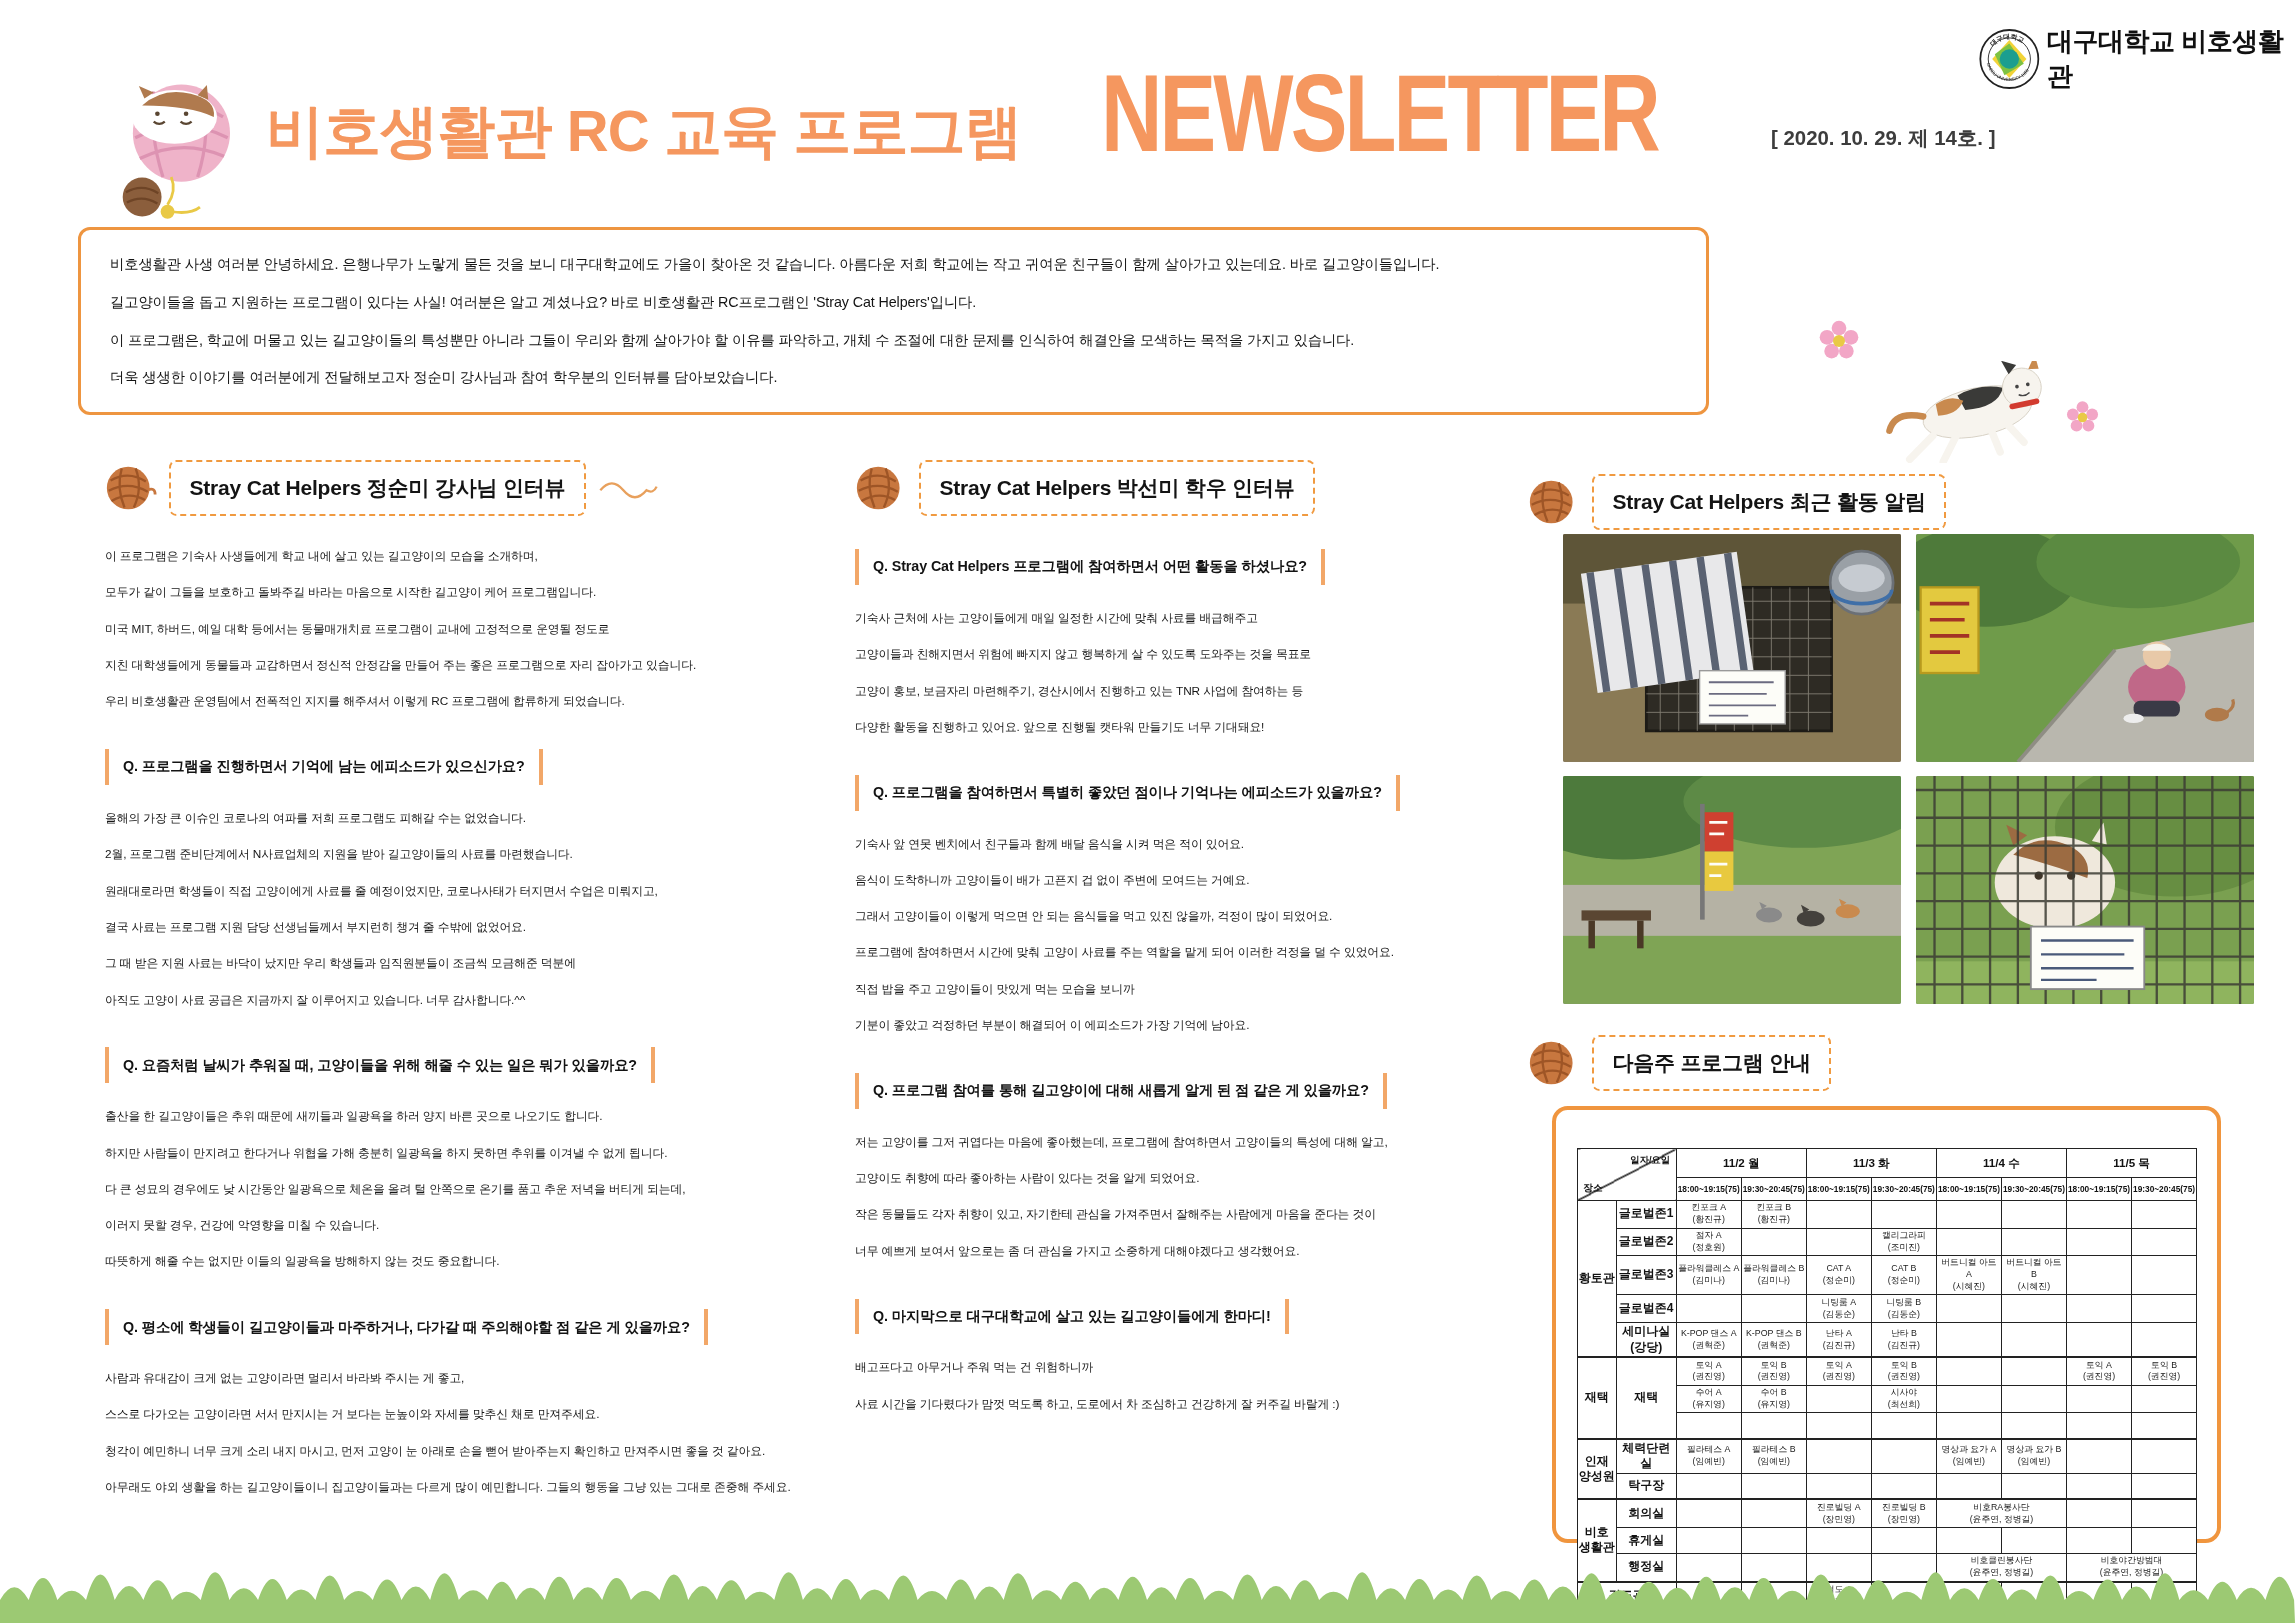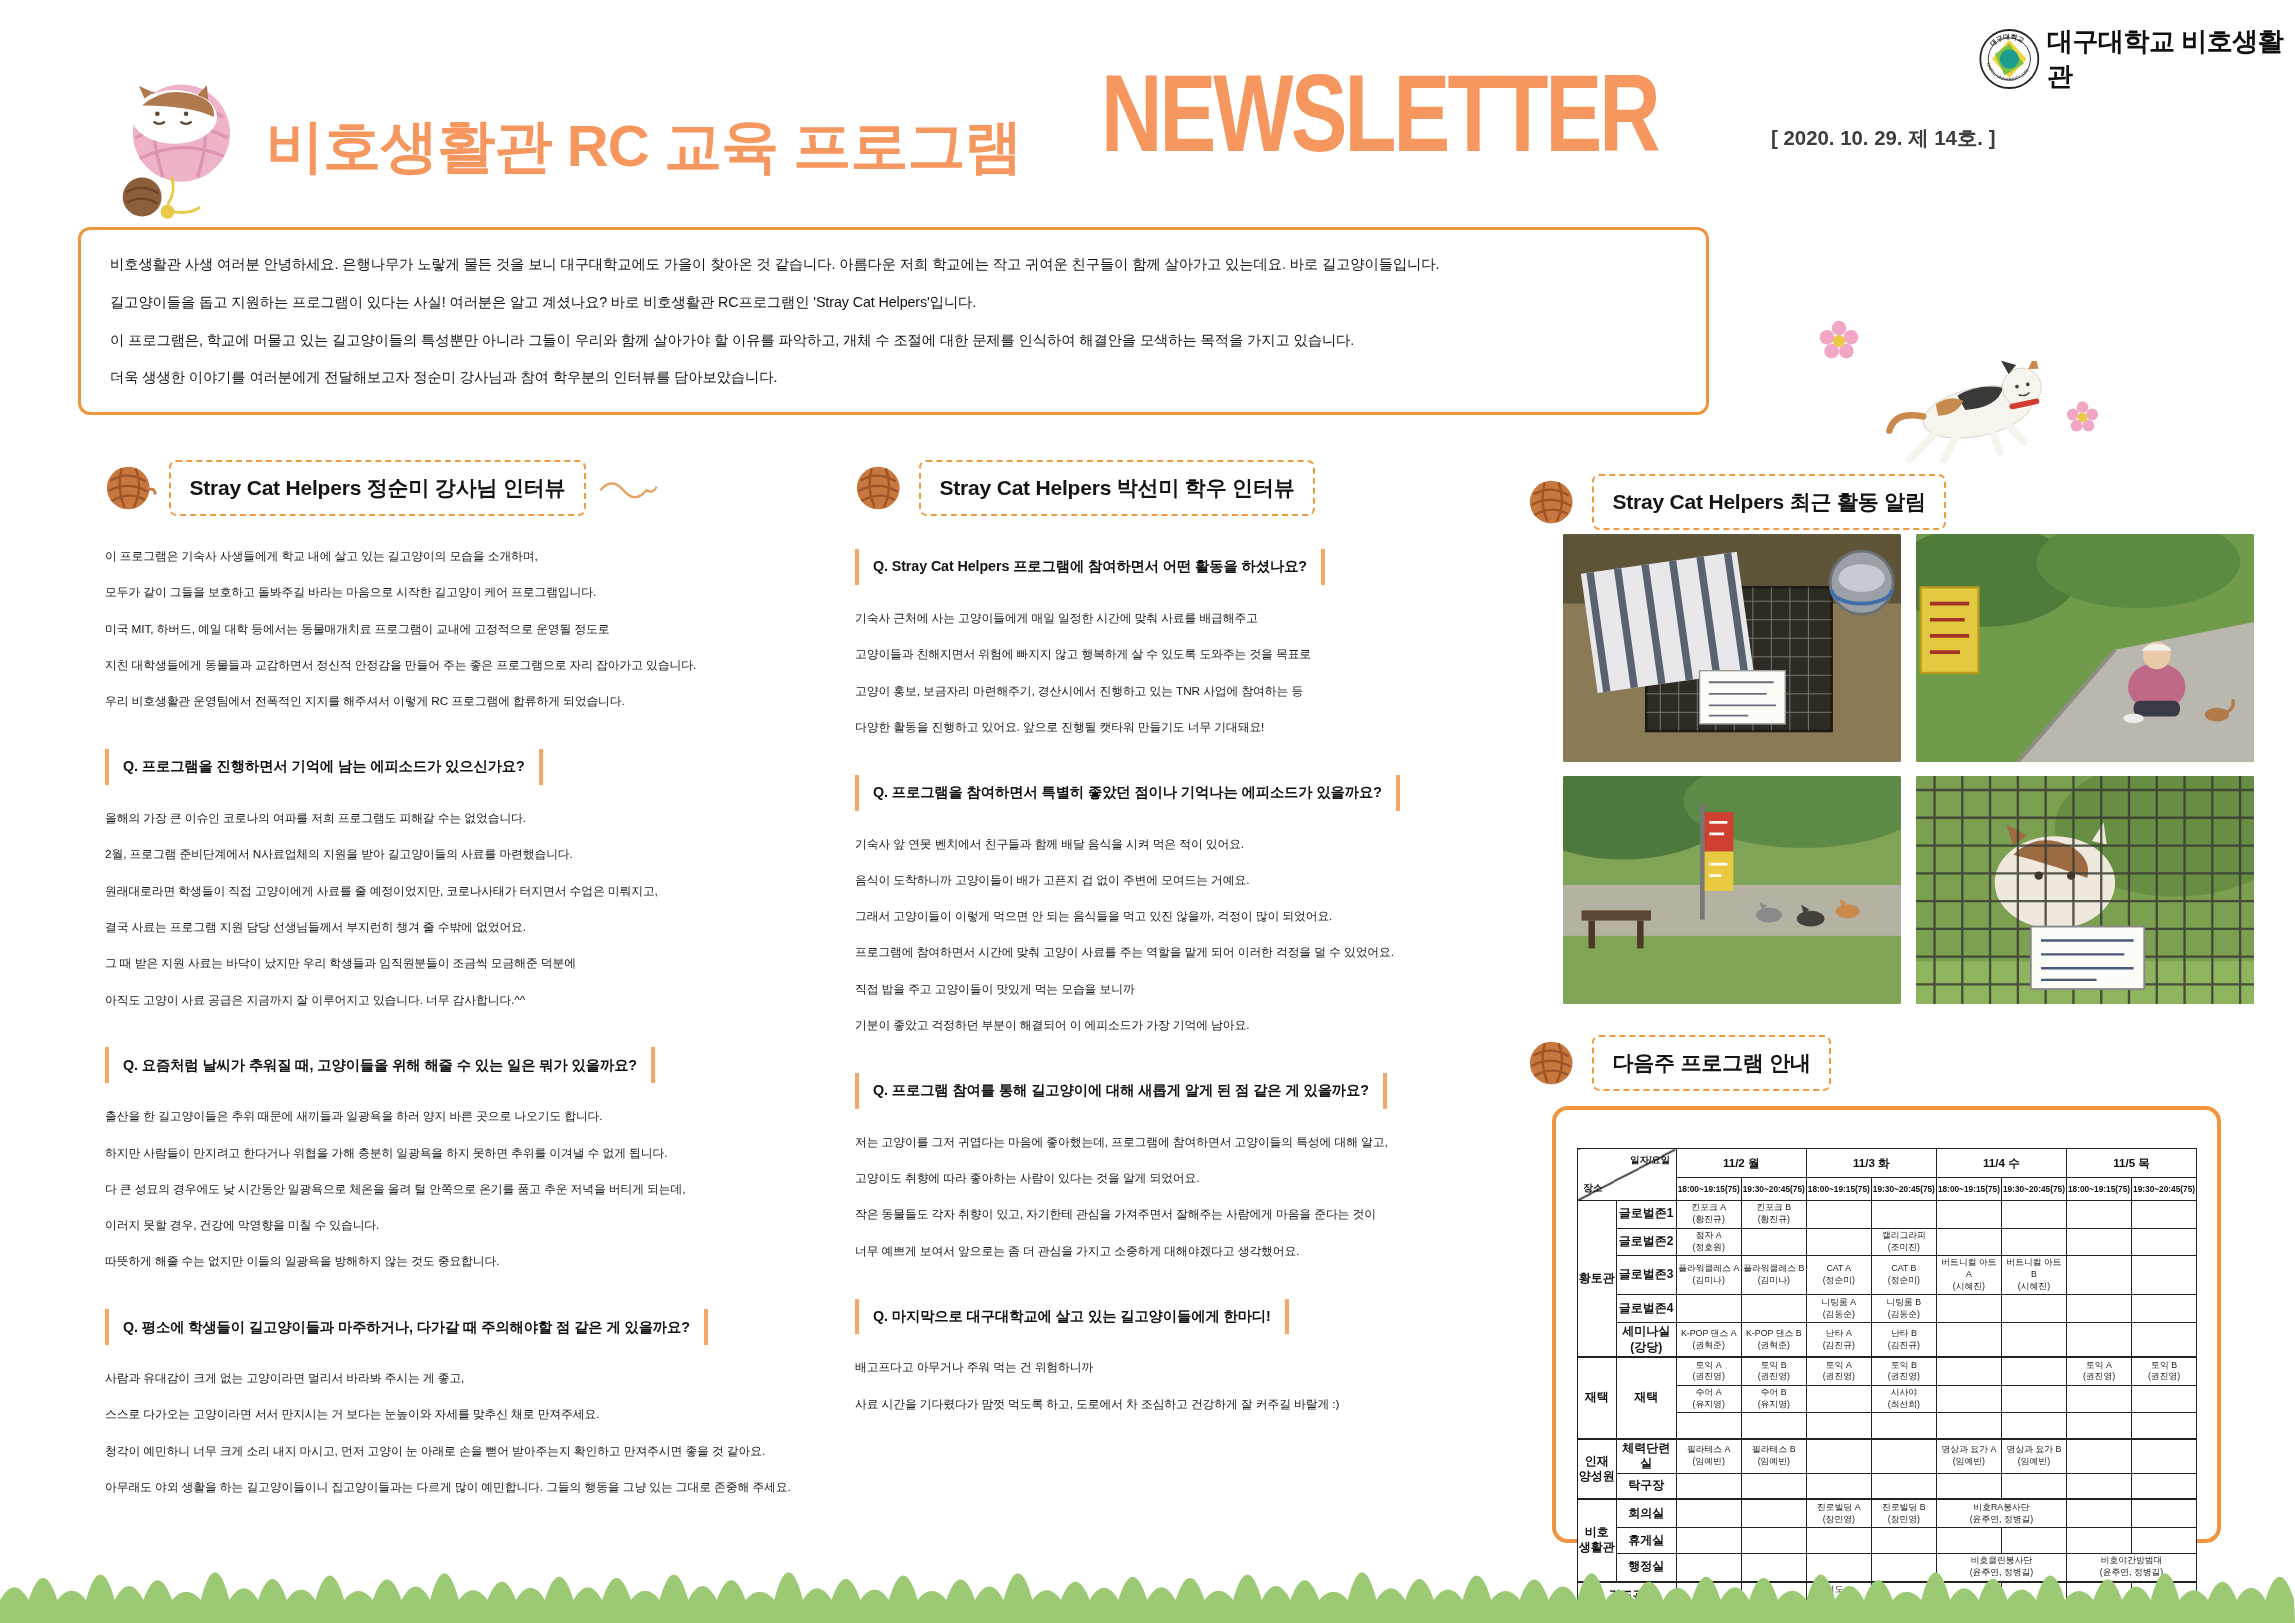--- a/index.html
+++ b/index.html
@@ -1,20 +1,20 @@
 <!DOCTYPE html>
 <html style="font-size:7.4px"><head>
 <meta charset="utf-8">
 <style>
   html,body{margin:0;padding:0;background:#fff;}
   #page{position:relative;width:2295px;height:1623px;background:#fff;overflow:hidden;
         font-family:"Liberation Sans","DejaVu Sans",sans-serif;color:#111;}
   .abs{position:absolute;}
   
-  #title-kr{position:absolute;left:266px;top:108px;font-size:58px;font-weight:900;
+  #title-kr{position:absolute;left:266px;top:93px;font-size:58px;font-weight:900;
             letter-spacing:-0.9px;color:#F5975F;white-space:nowrap;}
   #title-en{position:absolute;left:1101px;top:50px;font-size:109px;font-weight:800;
             letter-spacing:-3.7px;color:#F5975F;transform:scaleX(.78);transform-origin:left top;
             white-space:nowrap;}
   #issue-date{position:absolute;left:1771px;top:124px;font-size:20.4px;font-weight:600;color:#3d3d3d;}
   #univ-logo{position:absolute;left:1979px;top:24px;display:flex;align-items:center;gap:7.4px;}
   #univ-logo .nm{font-size:26px;font-weight:800;color:#101010;letter-spacing:-0.5px;}
   
   #intro-box{position:absolute;left:78px;top:227px;width:1631px;box-sizing:border-box;
              border:3.2px solid #EE9540;border-radius:12px;padding:25.4px 28px 6.5px 29px;background:#fff;}

